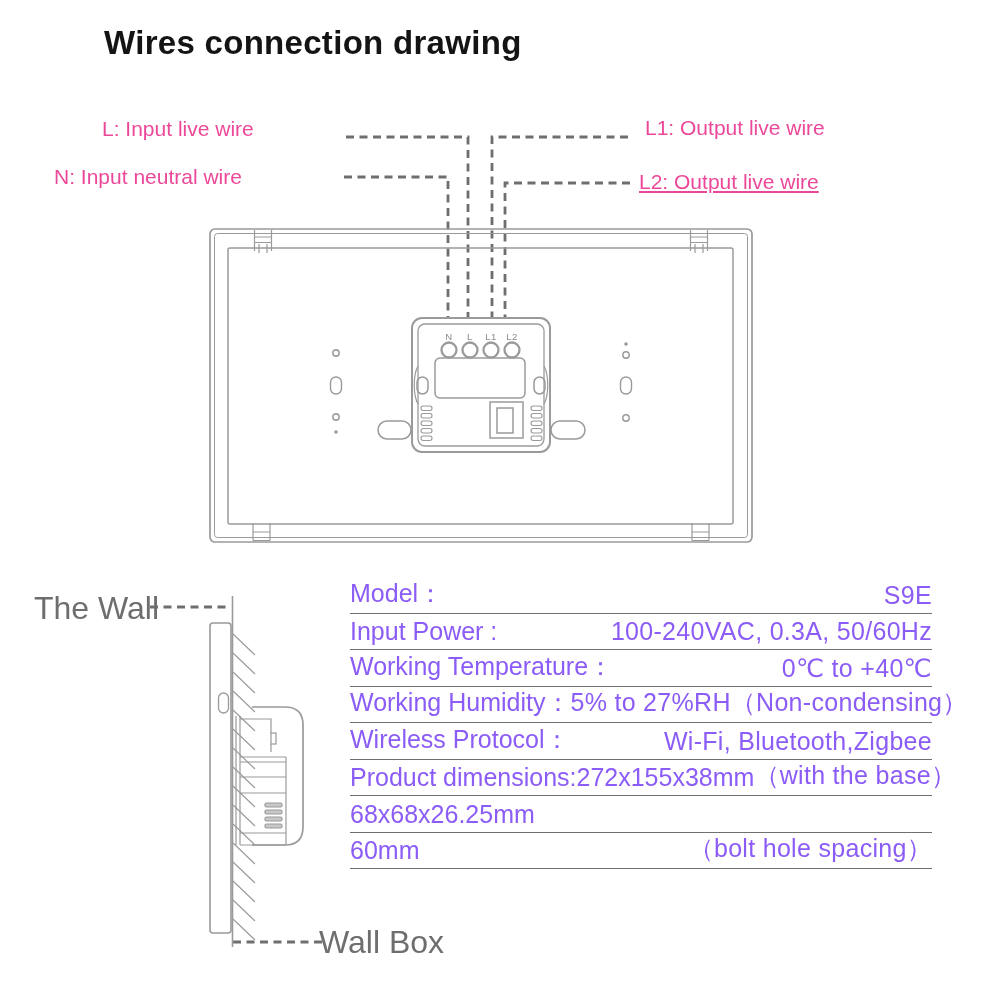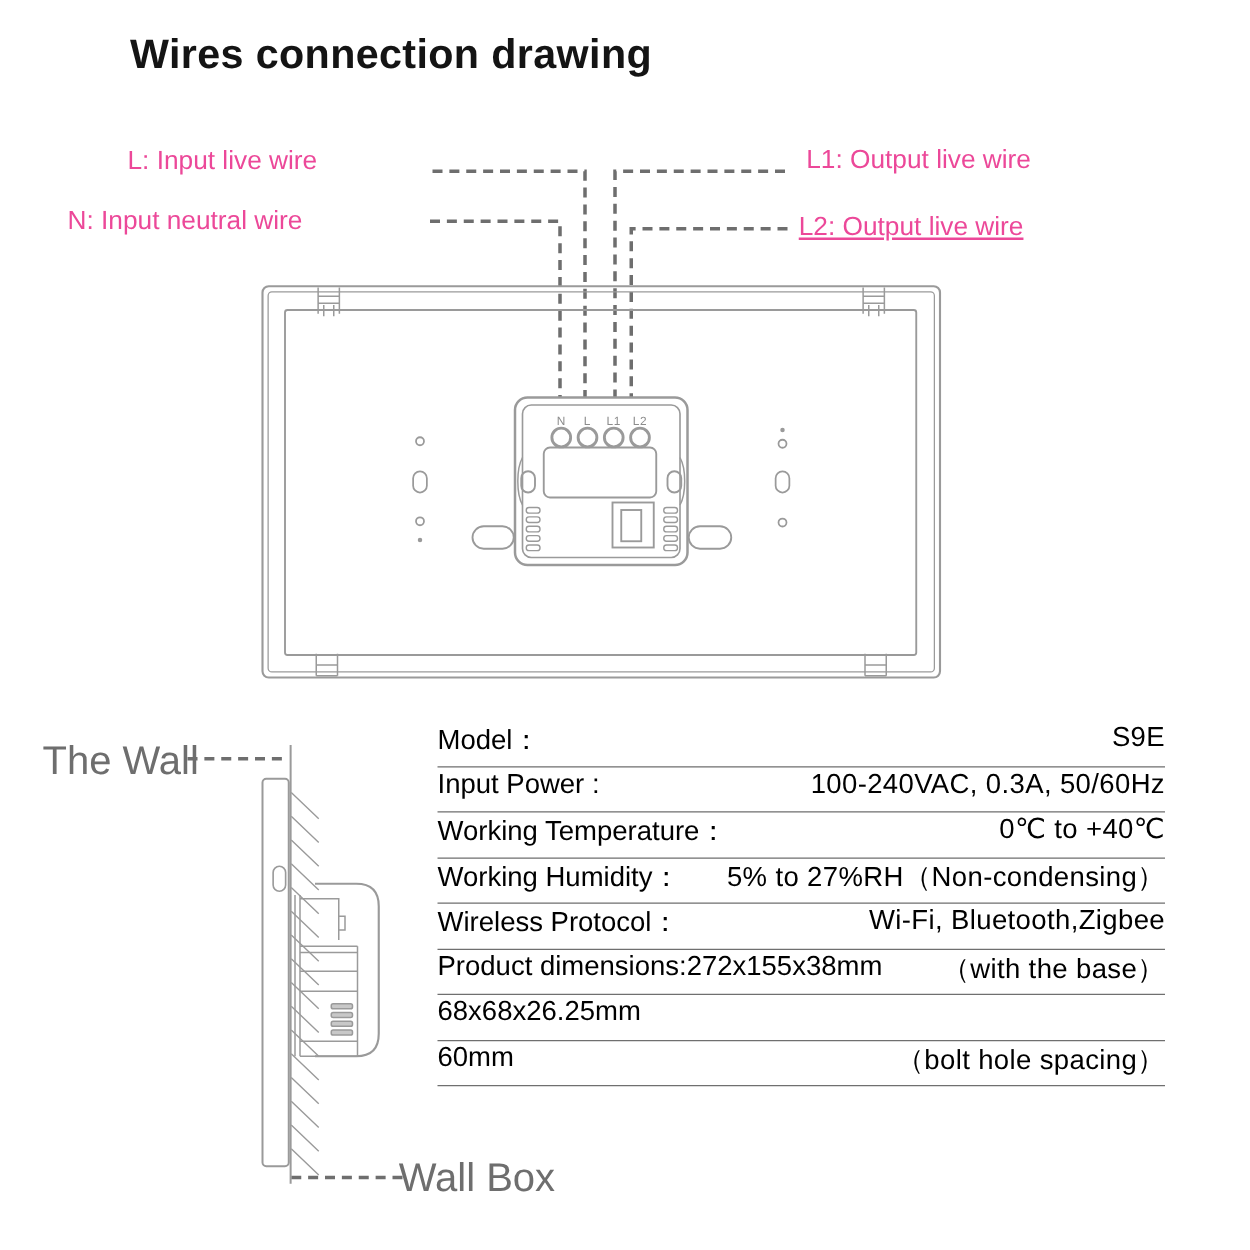--- a/index.html
+++ b/index.html
@@ -18,23 +18,23 @@
   #lbl-l{left:102px;top:114px;}
   #lbl-n{left:54px;top:162px;}
   #lbl-l1{left:635px;top:113px;margin-left:10px;}
   #lbl-l2{left:639px;top:167px;text-decoration:underline;}
   .side-label{font-size:32px;color:#6e6e6e;white-space:nowrap;}
   #lbl-wall{left:34px;top:590px;}
   #lbl-wallbox{left:319px;top:924px;}
   #diagram{left:0;top:0;}
   #spec-table{left:350px;top:577px;width:582px;}
   .spec-row{
-    height:36.55px;display:flex;justify-content:space-between;
+    height:36.55px;display:flex;justify-content:space-between;align-items:flex-end;
     border-bottom:1.7px solid #6f6f6f;padding-bottom:3px;box-sizing:border-box;
-    font-size:22px;color:#000000;white-space:nowrap;
+    font-size:25px;color:#8b5cf6;white-space:nowrap;
   }
   .spec-value{letter-spacing:.3px;}
   text.term{
     font-size:9.5px;fill:#8c8c8c;letter-spacing:.5px;
     font-family:"Liberation Sans","DejaVu Sans",sans-serif;
   }
 </style>
 </head>
 <body>
 

